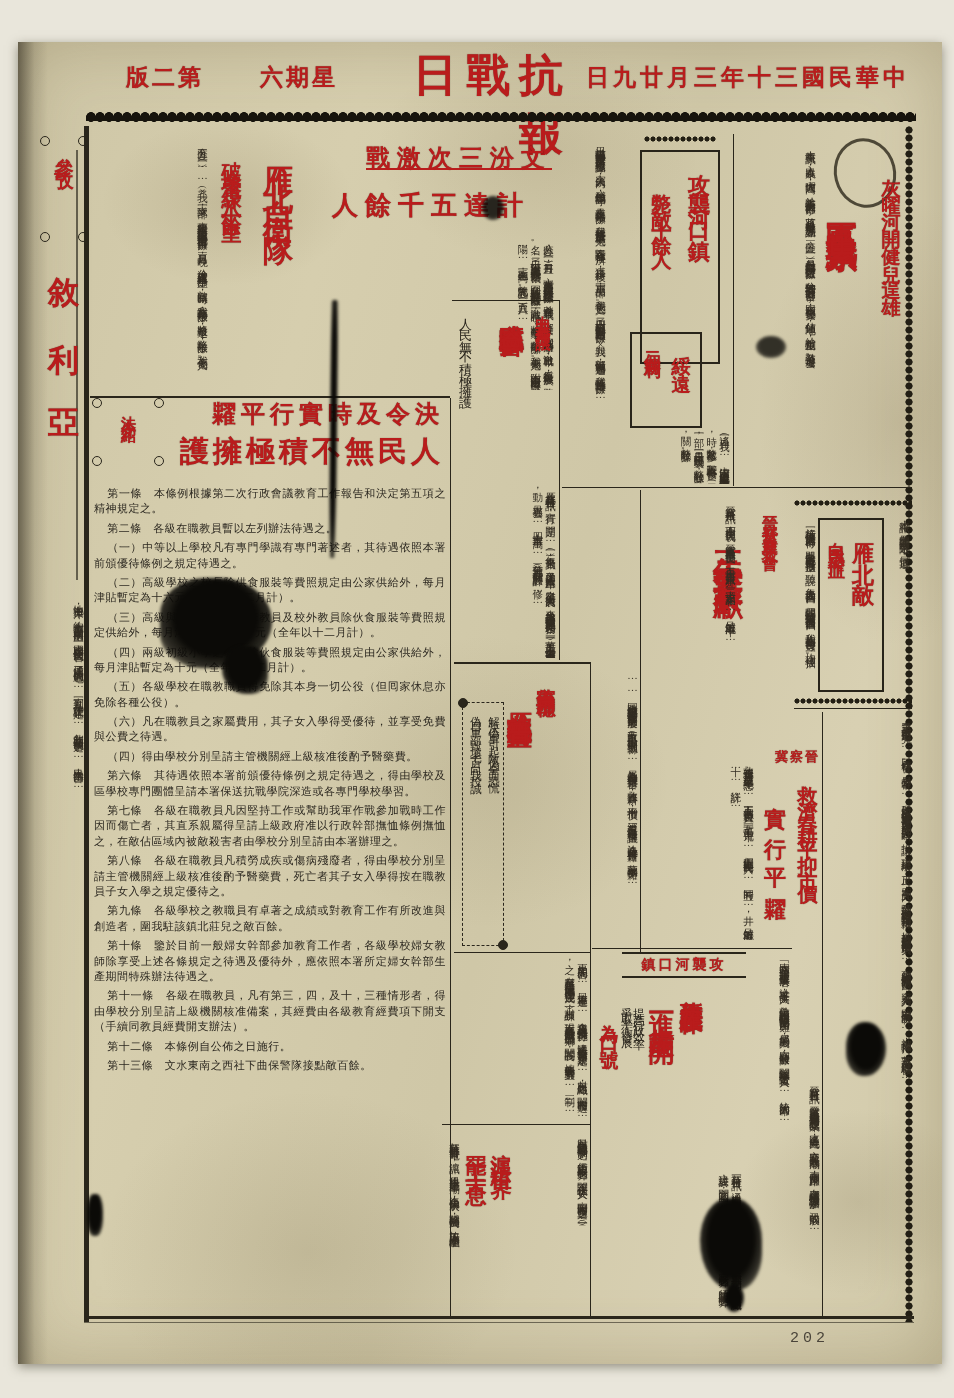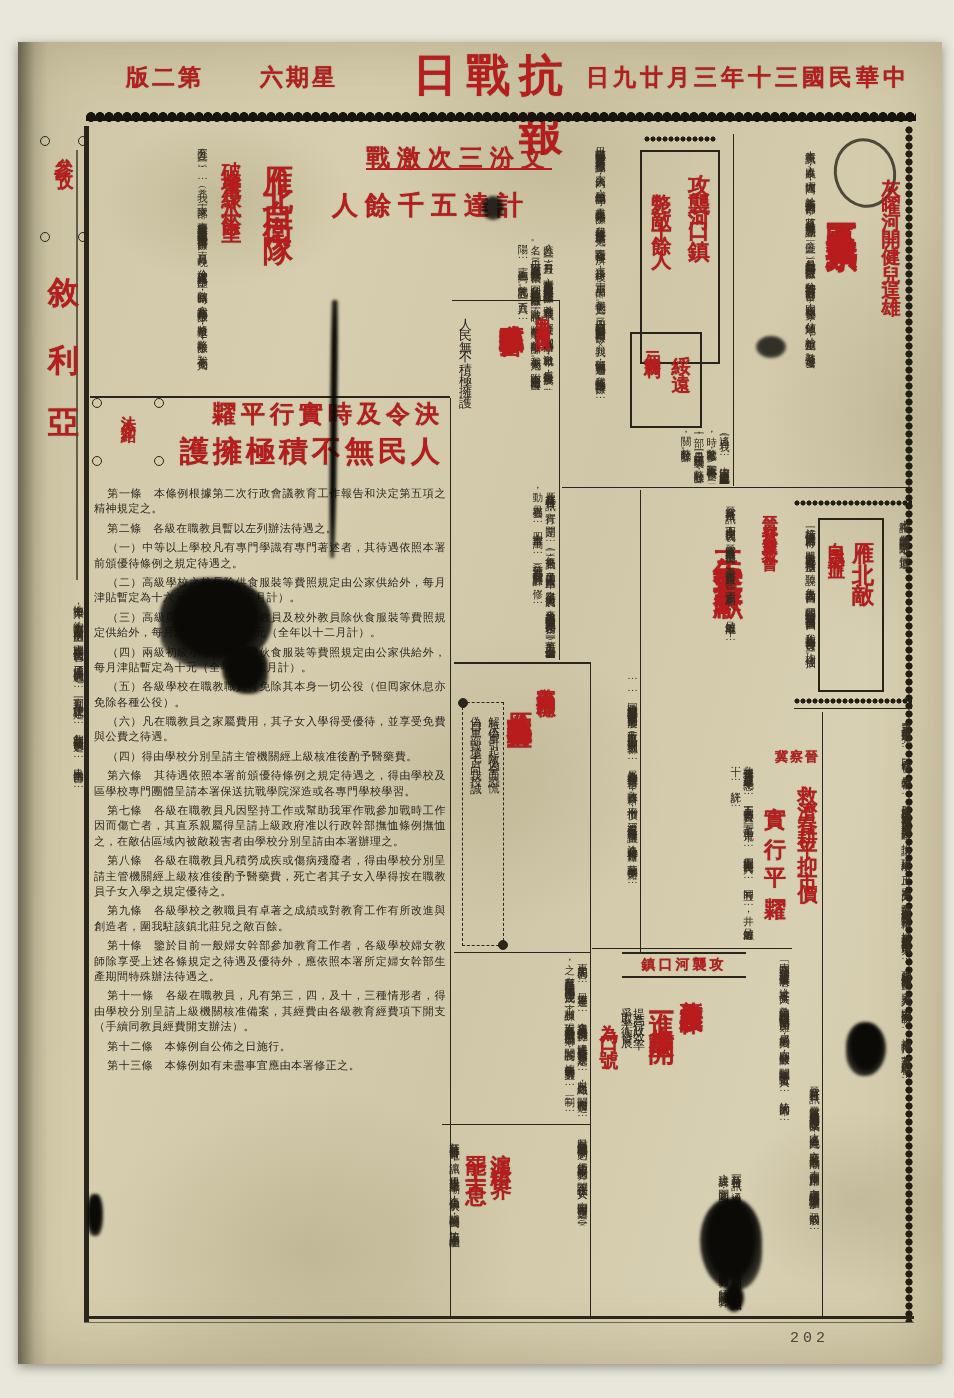--- a/index.html
+++ b/index.html
@@ -202,21 +202,21 @@
     <p class="law-p">（五）各級學校在職教職員得免除其本身一切公役（但囘家休息亦免除各種公役）。</p>
     <p class="law-p">（六）凡在職教員之家屬費用，其子女入學得受優待，並享受免費與公費之待遇。</p>
     <p class="law-p">（四）得由學校分別呈請主管機關經上級核准後酌予醫藥費。</p>
     <p class="law-p">第六條　其待遇依照本署前頒優待條例之規定待遇之，得由學校及區學校專門團體呈請本署保送抗戰學院深造或各專門學校學習。</p>
     <p class="law-p">第七條　各級在職教員凡因堅持工作或幫助我軍作戰參加戰時工作因而傷亡者，其直系親屬得呈請上級政府准以行政幹部撫恤條例撫恤之，在敵佔區域內被敵殺害者由學校分別呈請由本署辦理之。</p>
     <p class="law-p">第八條　各級在職教員凡積勞成疾或傷病殘廢者，得由學校分別呈請主管機關經上級核准後酌予醫藥費，死亡者其子女入學得按在職教員子女入學之規定優待之。</p>
     <p class="law-p">第九條　各級學校之教職員有卓著之成績或對教育工作有所改進與創造者，圍我駐該鎮北莊兒之敵百餘。</p>
     <p class="law-p">第十條　鑒於目前一般婦女幹部參加教育工作者，各級學校婦女教師除享受上述各條規定之待遇及優待外，應依照本署所定婦女幹部生產期間特殊辦法待遇之。</p>
     <p class="law-p">第十一條　各級在職教員，凡有第三，四，及十，三種情形者，得由學校分別呈請上級機關核准備案，其經費由各級教育經費項下開支（手續同教員經費開支辦法）。</p>
     <p class="law-p">第十二條　本條例自公佈之日施行。</p>
-    <p class="law-p">第十三條　本條例如有未盡事宜應由本署修正之。</p>
+    <p class="law-p">第十三條　文水東南之西社下曲保警隊接點敵百餘。</p>
   </div>
 
   <div class="blot" style="left:160px;top:578px;width:112px;height:90px;border-radius:46% 54% 58% 42%;"></div>
   <div class="blot" style="left:222px;top:646px;width:46px;height:48px;border-radius:55% 45% 40% 60%;"></div>
   <div class="blot" style="left:700px;top:1198px;width:62px;height:92px;border-radius:50% 50% 42% 58%;"></div>
   <div class="blot" style="left:724px;top:1284px;width:20px;height:28px;border-radius:50%;"></div>
   <div class="blot" style="left:846px;top:1022px;width:40px;height:54px;border-radius:48% 52% 55% 45%;"></div>
   <div class="blot" style="left:482px;top:196px;width:22px;height:24px;border-radius:50%;opacity:.85;"></div>
   <div class="blot" style="left:756px;top:336px;width:30px;height:22px;border-radius:50%;opacity:.8;"></div>
   <div class="blot" style="left:330px;top:300px;width:7px;height:258px;border-radius:3px;transform:rotate(.6deg);"></div>

